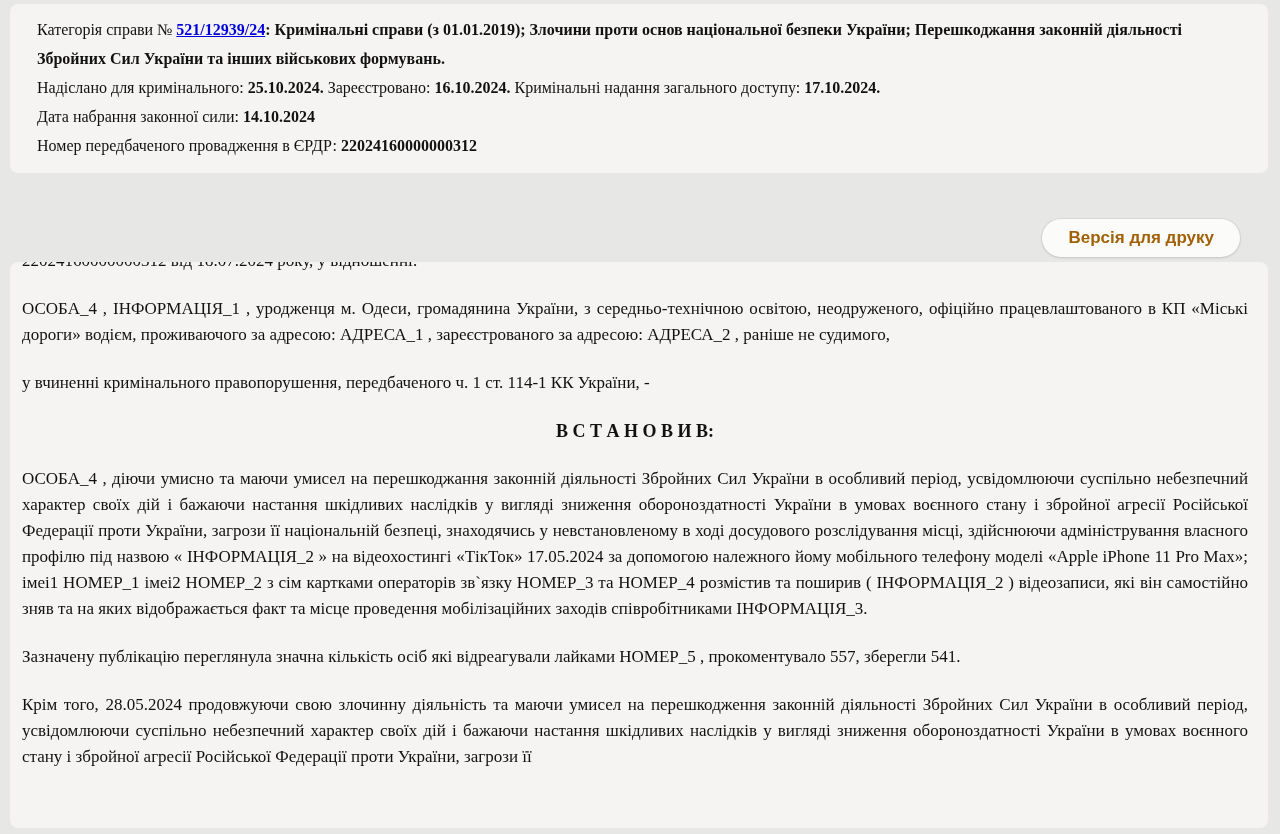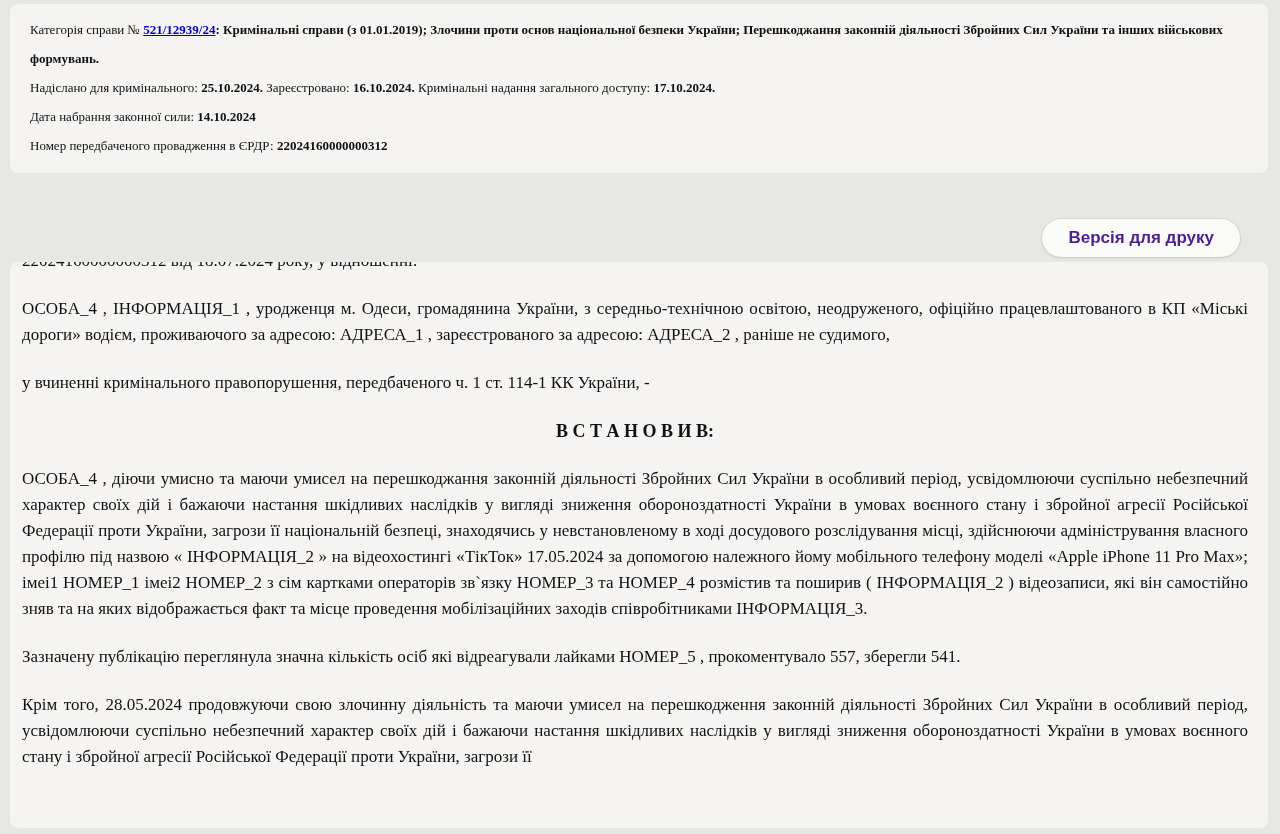--- a/index.html
+++ b/index.html
@@ -17,22 +17,22 @@
     left: 10px;
     width: 1258px;
     background: #f5f4f2;
     border-radius: 8px;
     box-sizing: border-box;
   }
   
   .header-card {
     top: 4px;
     height: 169px;
-    padding: 11px 20px 0 20px;
-    font-size: 13px;
+    padding: 11px 20px 0 27px;
+    font-size: 16px;
   }
   .hline { line-height: 29px; }
   .hline a {
     color: #0000dd;
     font-weight: bold;
     text-decoration: underline;
     cursor: pointer;
   }
   .hline b { font-weight: bold; }
   
@@ -42,21 +42,21 @@
     right: 40px;
     height: 38px;
     padding: 0 26px;
     border: none;
     border-radius: 19px;
     background: #fbfbfa;
     box-shadow: 0 0 0 1px rgba(0,0,0,0.05), 0 1px 3px rgba(0,0,0,0.10);
     font-family: "Liberation Sans", sans-serif;
     font-size: 17px;
     font-weight: bold;
-    color: #4c1d95;
+    color: #a16207;
     cursor: pointer;
   }
   
   .doc-card {
     top: 262px;
     height: 566px;
     overflow: hidden;
     padding: 0 20px 0 12px;
   }
   .doc-inner {

